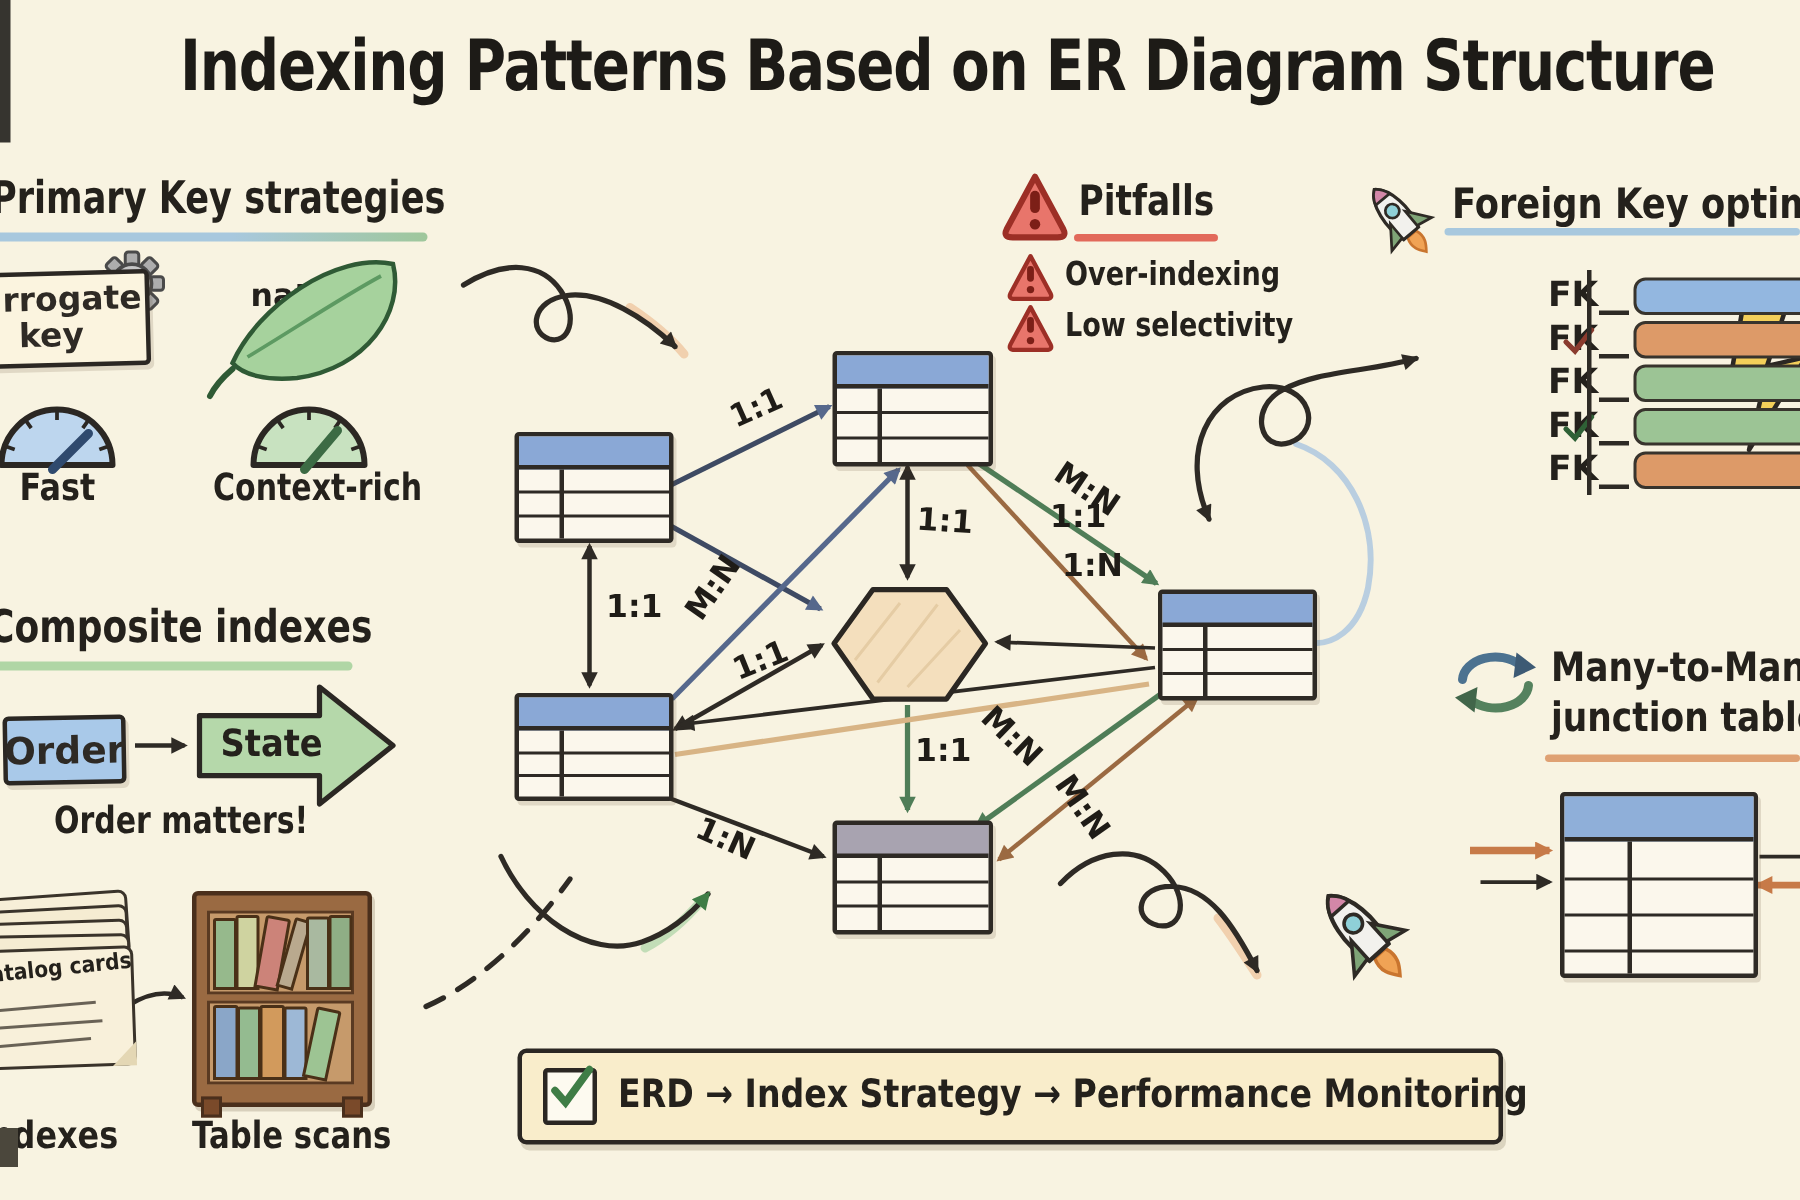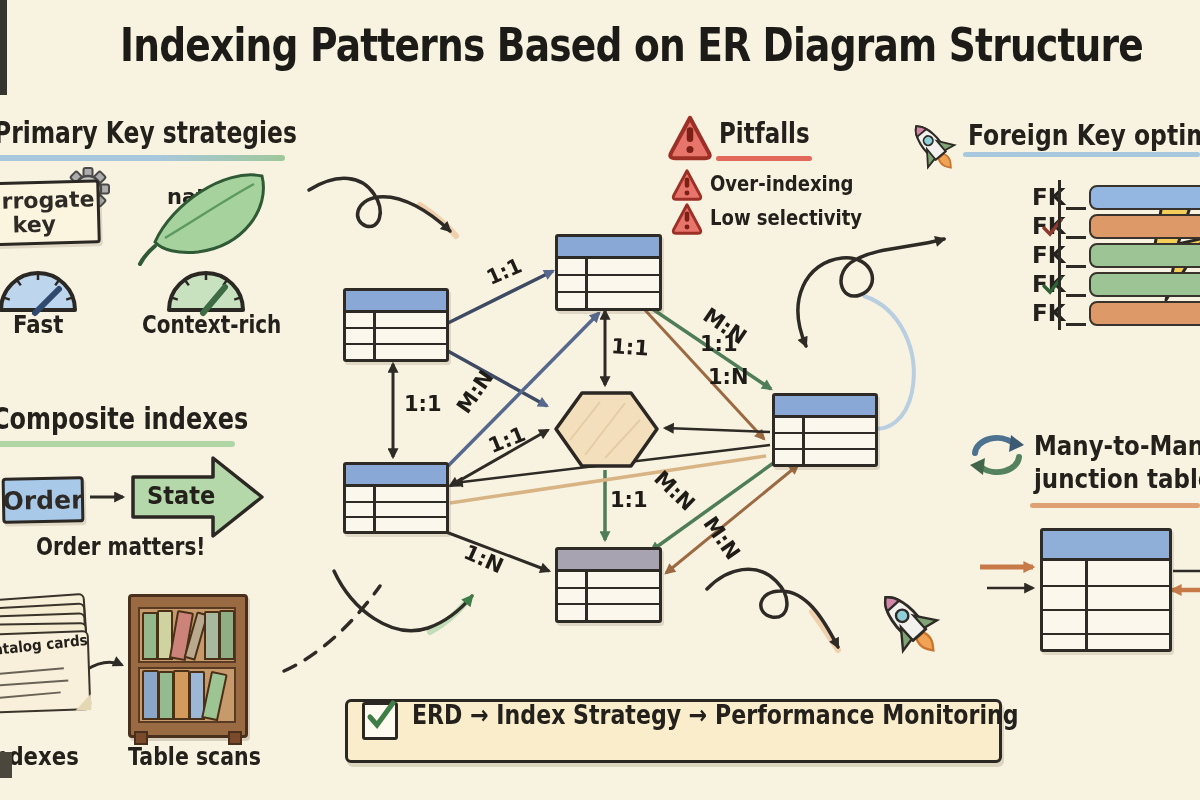--- a/index.html
+++ b/index.html
@@ -318,21 +318,21 @@
   <div class="etable" style="left:1040px;top:528px;width:126px;height:118px;">
     <div class="hdr" style="height:27px;background:#8fafd9;"></div>
     <div class="tbody" style="height:calc(100% - 30px);">
       <div class="vline" style="left:42px;"></div>
       <div class="hline" style="top:24px;"></div>
       <div class="hline" style="top:48px;"></div>
       <div class="hline" style="top:72px;"></div>
     </div>
   </div>
 
-  <div class="abs" style="left:345px;top:699px;width:657px;height:64px;background:#f9edcb;border:3.5px solid #2b2723;border-radius:6px;z-index:4;display:flex;align-items:flex-start;padding-left:14px;box-sizing:border-box;box-shadow:2px 4px 0 rgba(90,70,40,.18);">
+  <div class="abs" style="left:345px;top:699px;width:657px;height:64px;background:#f9edcb;border:3.5px solid #2b2723;border-radius:6px;z-index:4;display:flex;align-items:center;padding-left:14px;box-sizing:border-box;box-shadow:2px 4px 0 rgba(90,70,40,.18);">
     <div class="abs" style="position:relative;width:30px;height:32px;background:#fdfaf0;border:3.5px solid #2b2723;border-radius:3px;flex:none;">
       <svg class="abs" style="left:1px;top:-4px;" width="30" height="30">
         <polyline points="4,16 11,24 27,2" fill="none" stroke="#3f7d46" stroke-width="5" stroke-linecap="round"></polyline>
       </svg>
     </div>
     <span class="lbl" style="position:relative;left:14px;top:0;font-size:26px;transform:scaleX(.85);">ERD → Index Strategy → Performance Monitoring</span>
   </div>
 
   <div class="abs" style="left:0;top:0;width:7px;height:95px;background:#36342f;"></div>
   <div class="abs" style="left:0;top:752px;width:12px;height:26px;background:#4b473c;"></div>

